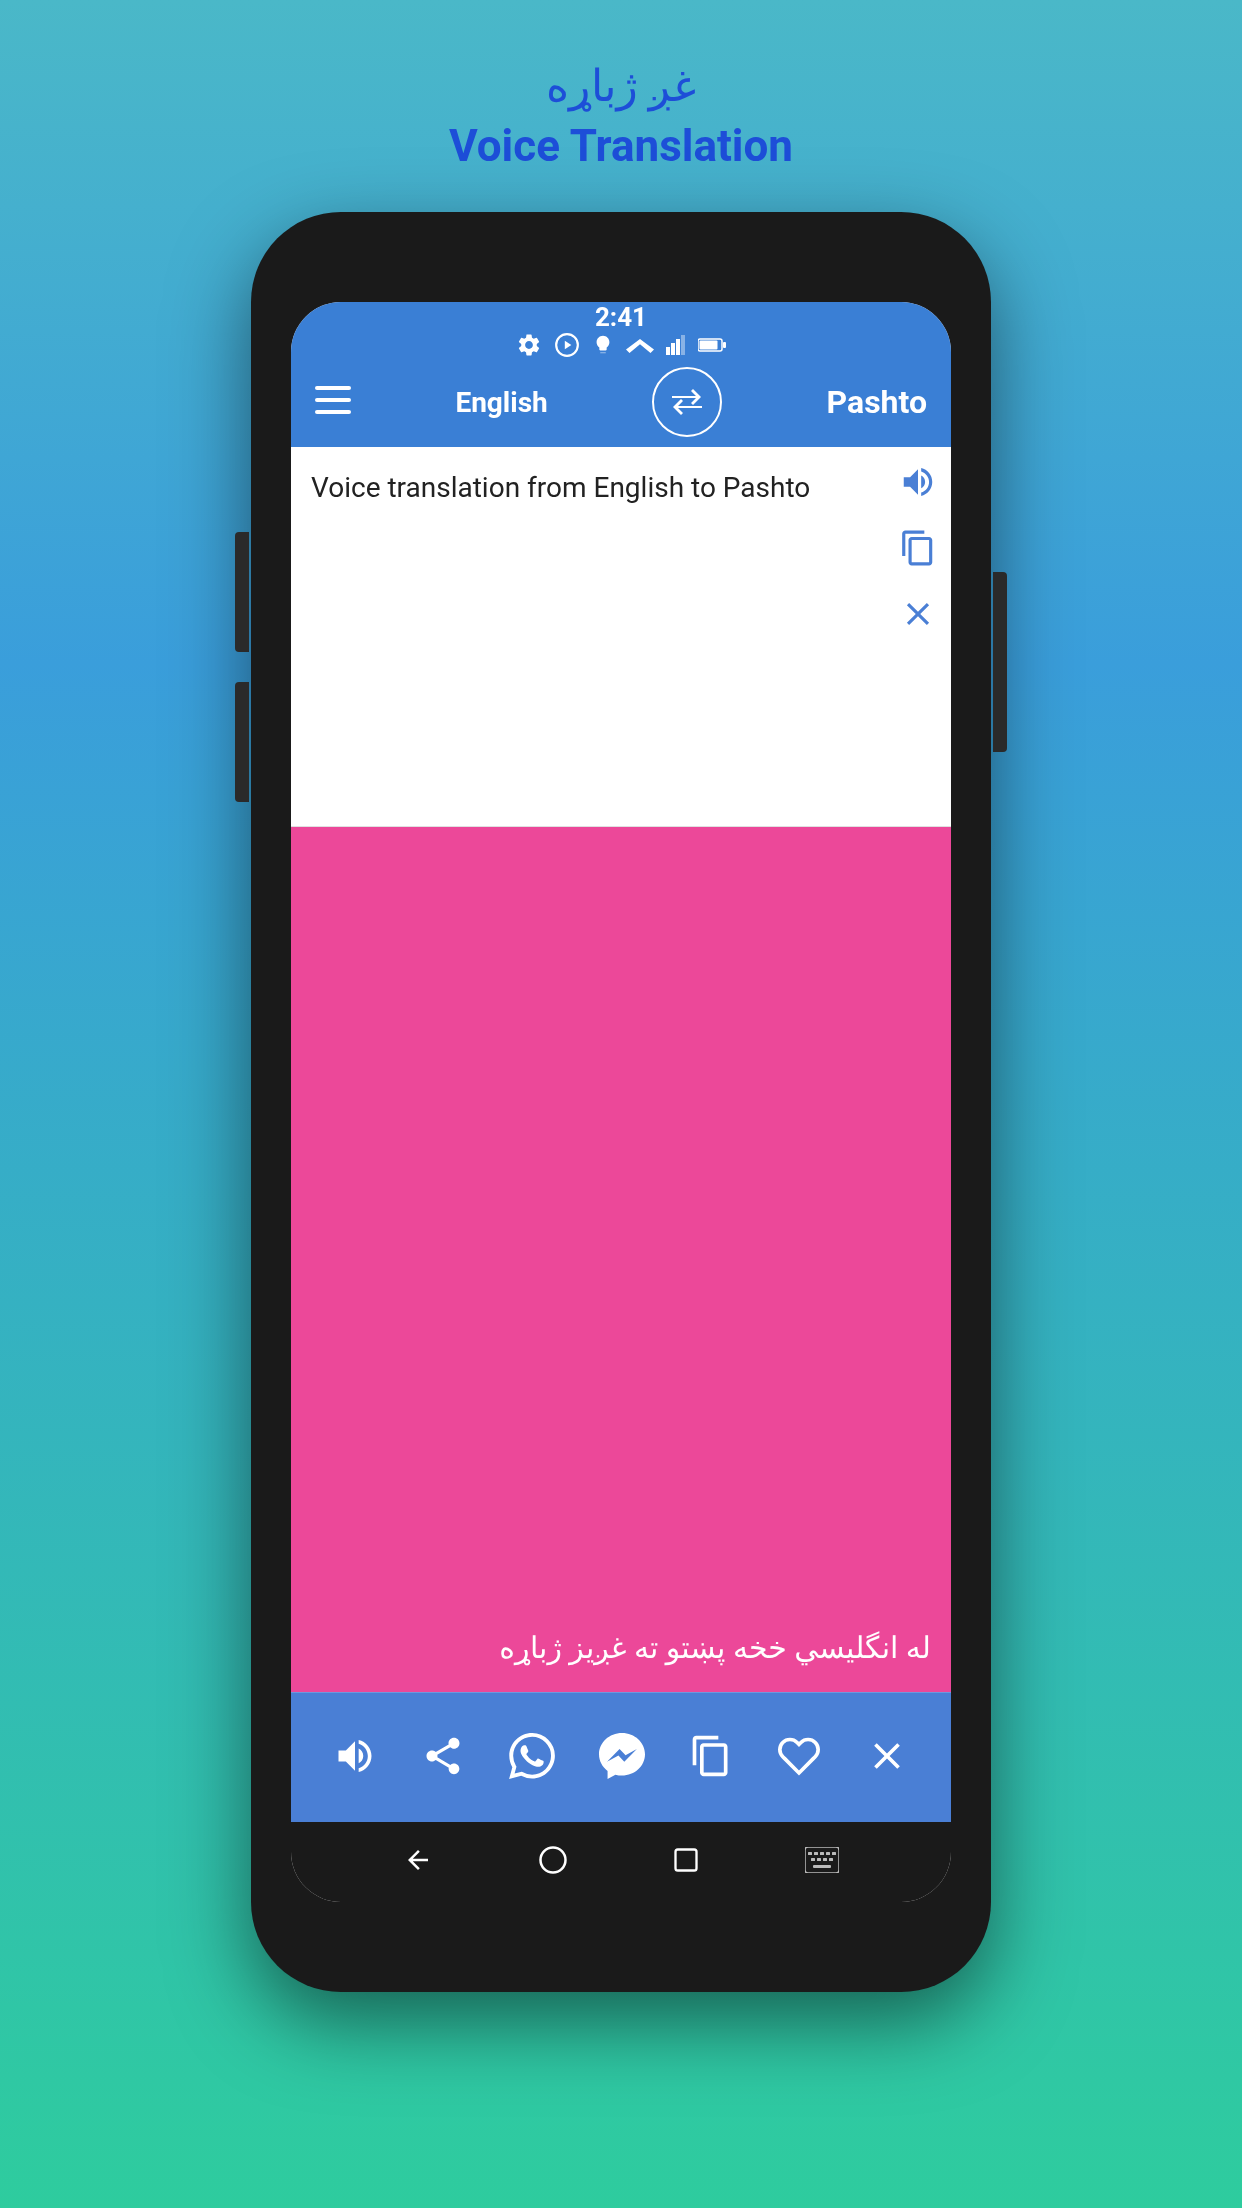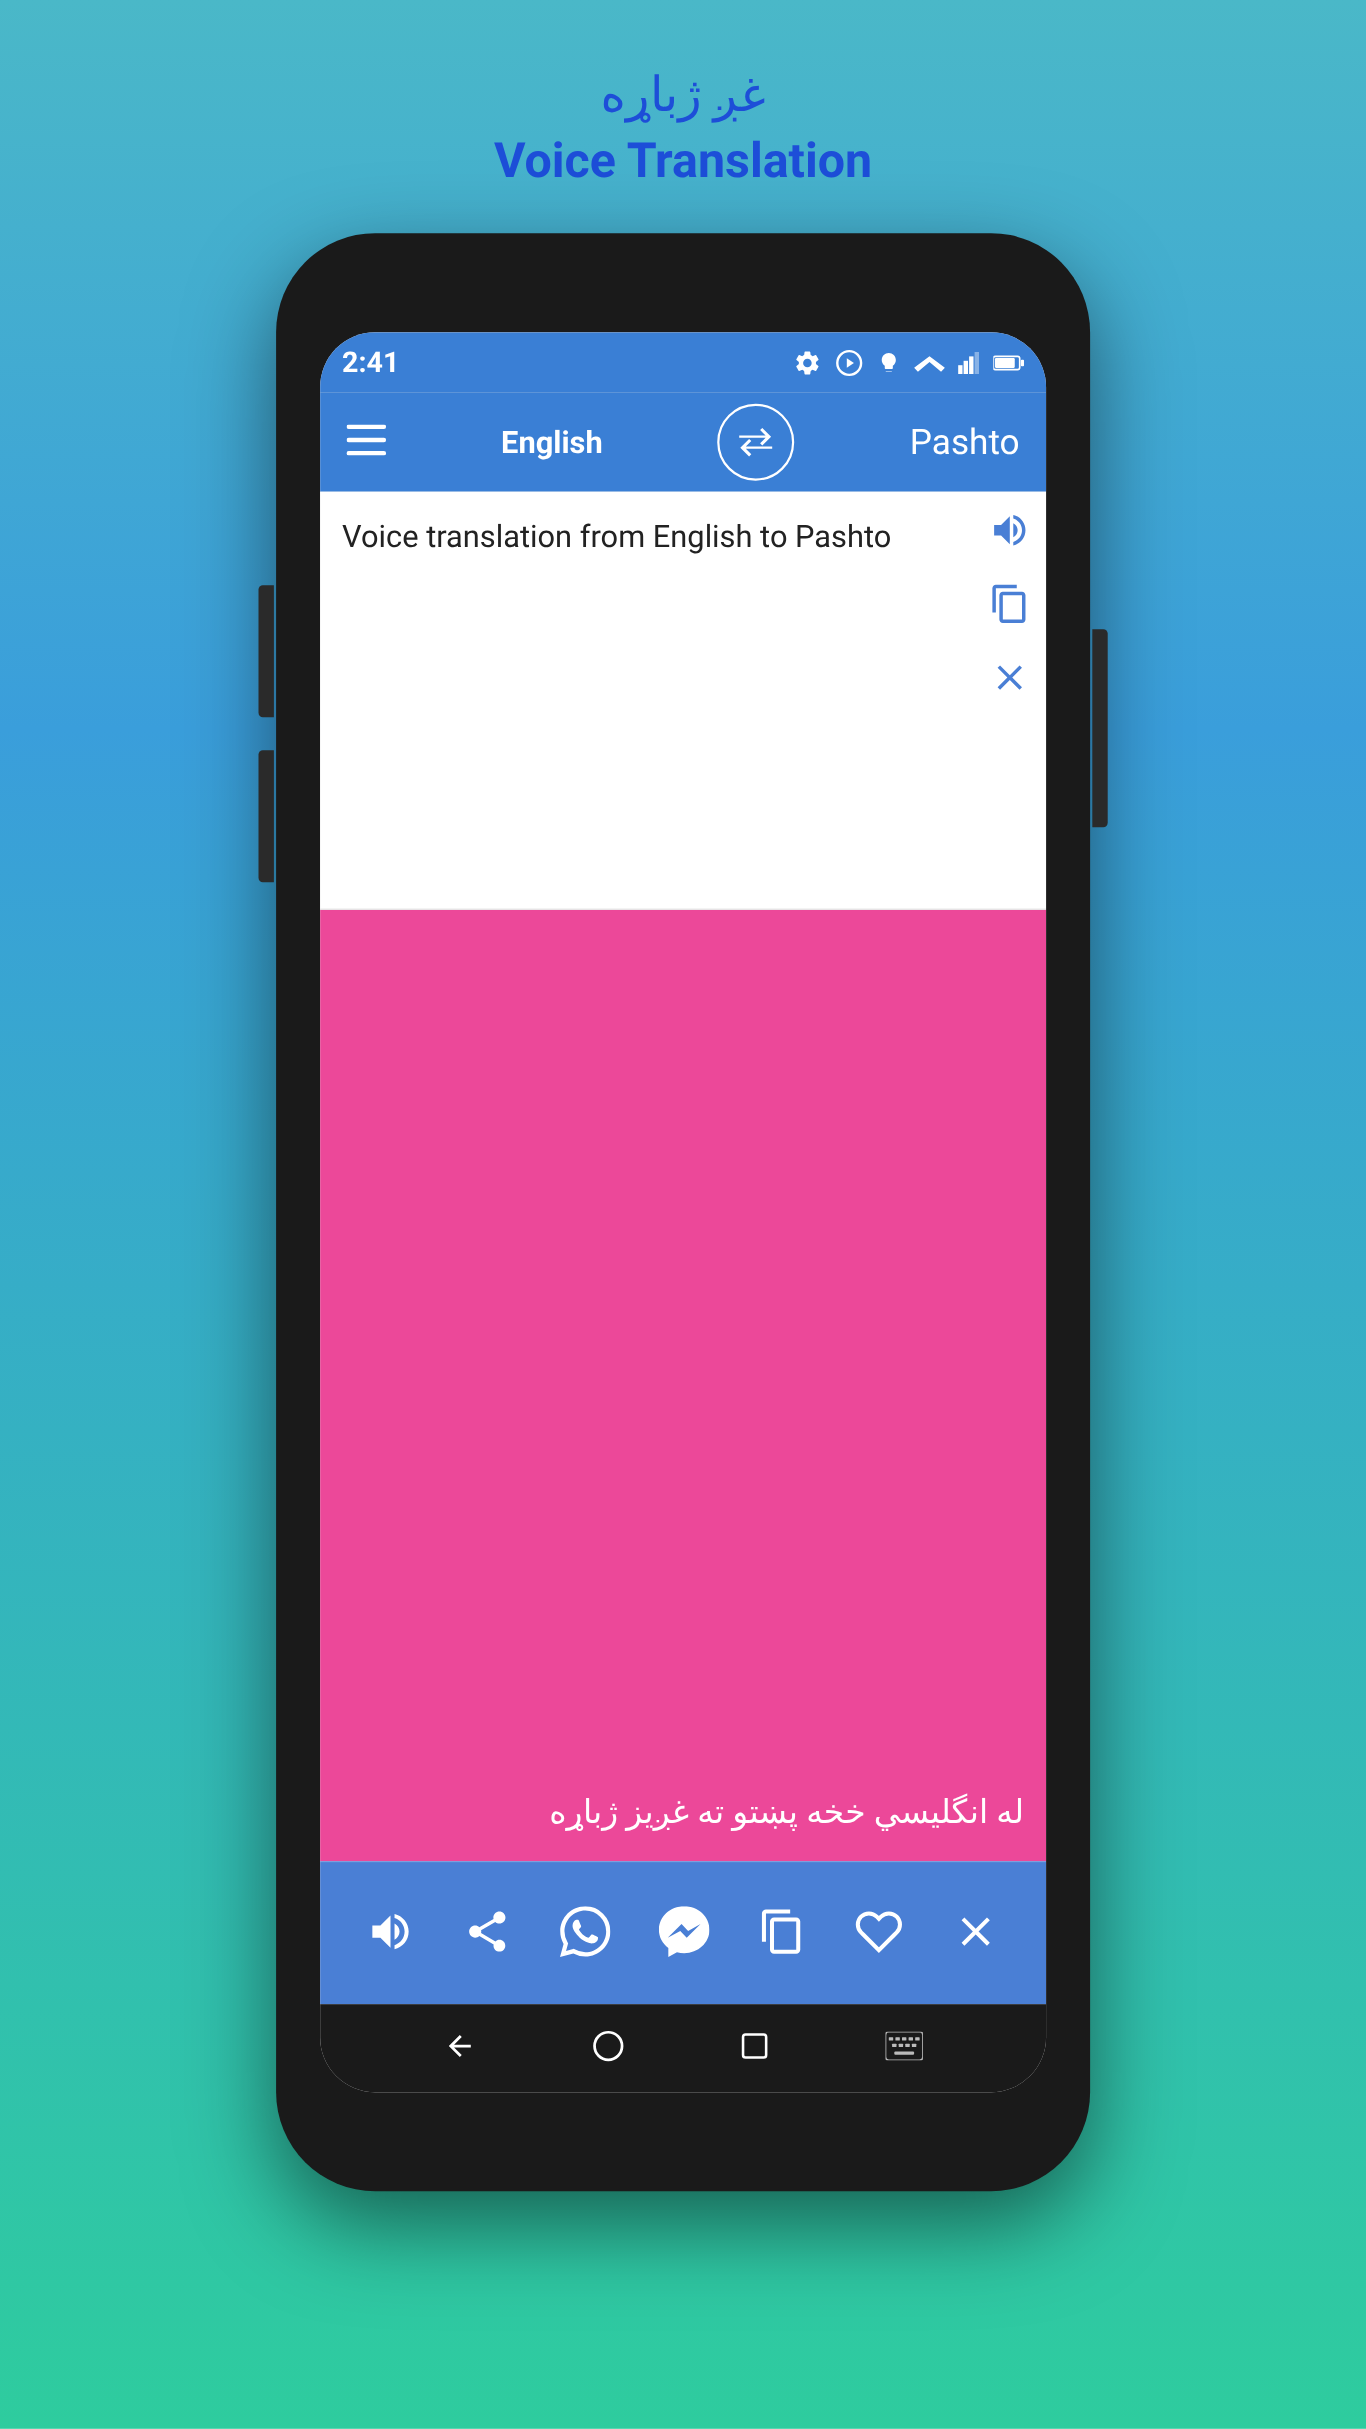--- a/index.html
+++ b/index.html
@@ -89,20 +89,21 @@
 
     
     .status-bar {
       background: #3a7fd5;
       height: 55px;
       display: flex;
       align-items: center;
       justify-content: space-between;
       padding: 0 20px;
       flex-shrink: 0;
+      flex-direction: column;
     }
     .status-time {
       color: white;
       font-size: 26px;
       font-weight: bold;
     }
     .status-icons {
       display: flex;
       align-items: center;
       gap: 12px;
@@ -135,21 +136,21 @@
       border: 2.5px solid white;
       border-radius: 50%;
       display: flex;
       align-items: center;
       justify-content: center;
       cursor: pointer;
     }
     .lang-to {
       color: white;
       font-size: 32px;
-      font-weight: normal;
+      font-weight: bold;
       cursor: pointer;
     }
 
     
     .input-area {
       background: white;
       flex: 0 0 auto;
       padding: 20px 80px 20px 20px;
       position: relative;
       min-height: 380px;

